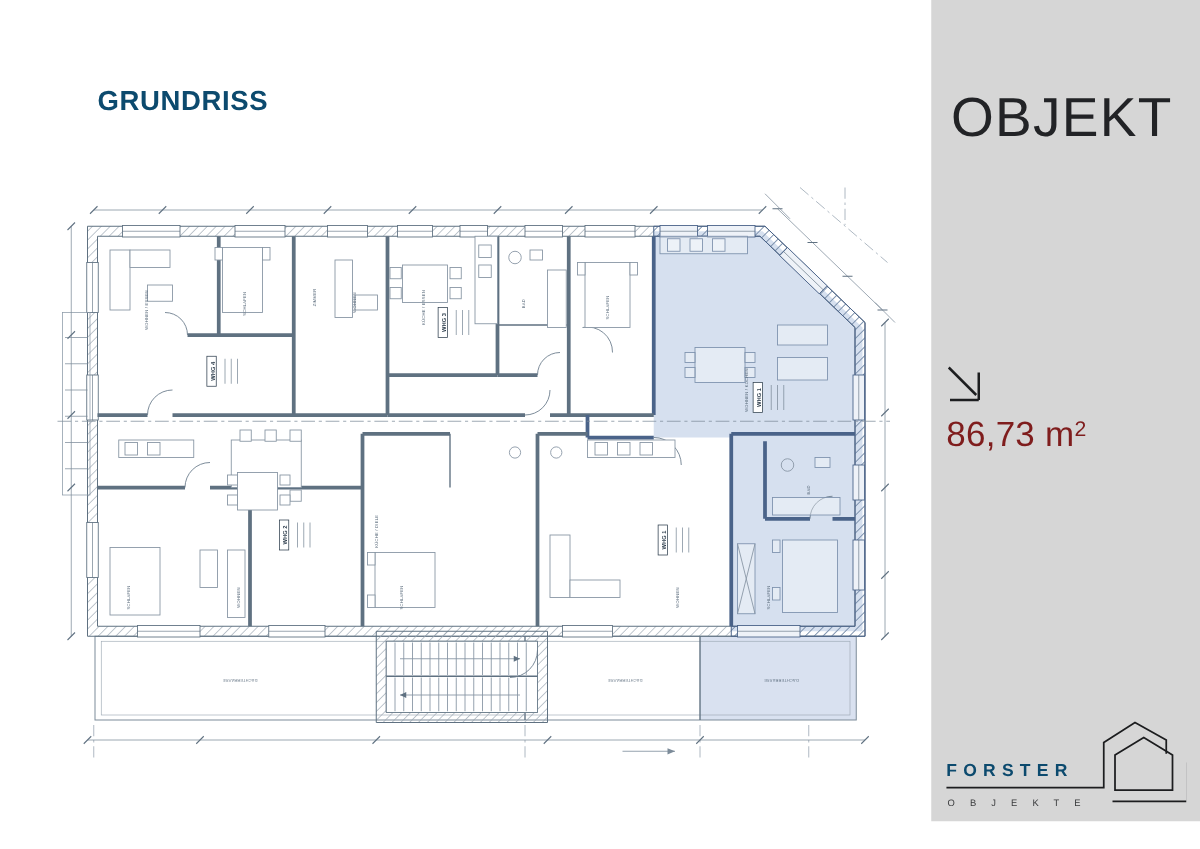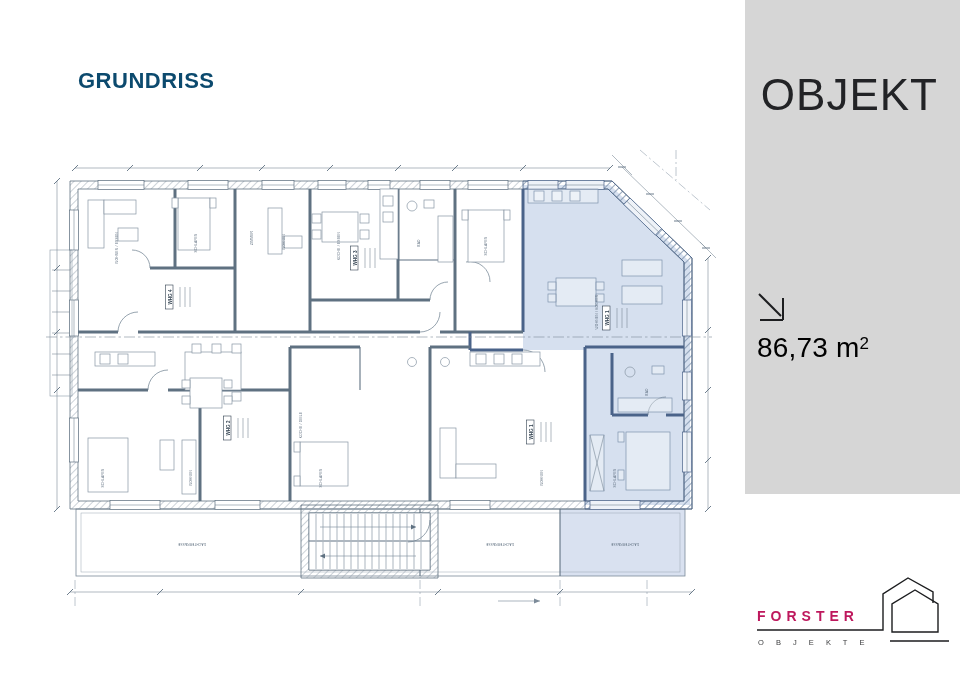--- a/index.html
+++ b/index.html
@@ -9,37 +9,37 @@
     font-family:"Liberation Sans", sans-serif;
   }
   
   .page-title{
     position:absolute;left:78px;top:68px;
     font-size:22px;font-weight:bold;letter-spacing:.5px;color:#0c4a6e;
   }
   .plan-wrap{position:absolute;left:0;top:0;width:745px;height:679px;}
   
   .sidebar{
-    position:absolute;left:745px;top:0;width:215px;height:494px;
+    position:absolute;left:745px;top:0;width:215px;height:657px;
     background:#d6d6d6;
   }
   .objekt{
     position:absolute;right:22px;top:70px;text-align:right;
     font-size:44px;font-weight:300;letter-spacing:1px;line-height:1.13;color:#222326;
   }
   .area-block{position:absolute;left:12px;top:290px;width:190px;}
   .area-icon{display:block;margin-bottom:6px;}
   .area-text{
-    font-size:28px;font-weight:400;color:#000000;letter-spacing:.2px;
+    font-size:28px;font-weight:400;color:#7f1d1d;letter-spacing:.2px;
   }
   .area-text sup{font-size:17px;vertical-align:8px;}
   .brand{position:absolute;left:12px;top:568px;width:192px;height:90px;}
   .brand-name{
     position:absolute;left:0;top:40px;
-    font-size:14px;font-weight:bold;letter-spacing:5px;color:#be185d;
+    font-size:14px;font-weight:bold;letter-spacing:5px;color:#0c4a6e;
   }
   .brand-sub{
     position:absolute;left:1px;top:70px;
     font-size:7.5px;font-weight:400;letter-spacing:5px;color:#3a3b3d;
   }
   svg text{font-family:"Liberation Sans", sans-serif;}
   
   .w{stroke:#5f7181;stroke-width:3;fill:none;}
   .w2{stroke:#5f7181;stroke-width:1.1;fill:none;}
   .wb{stroke:#4a6389;stroke-width:3;fill:none;}

